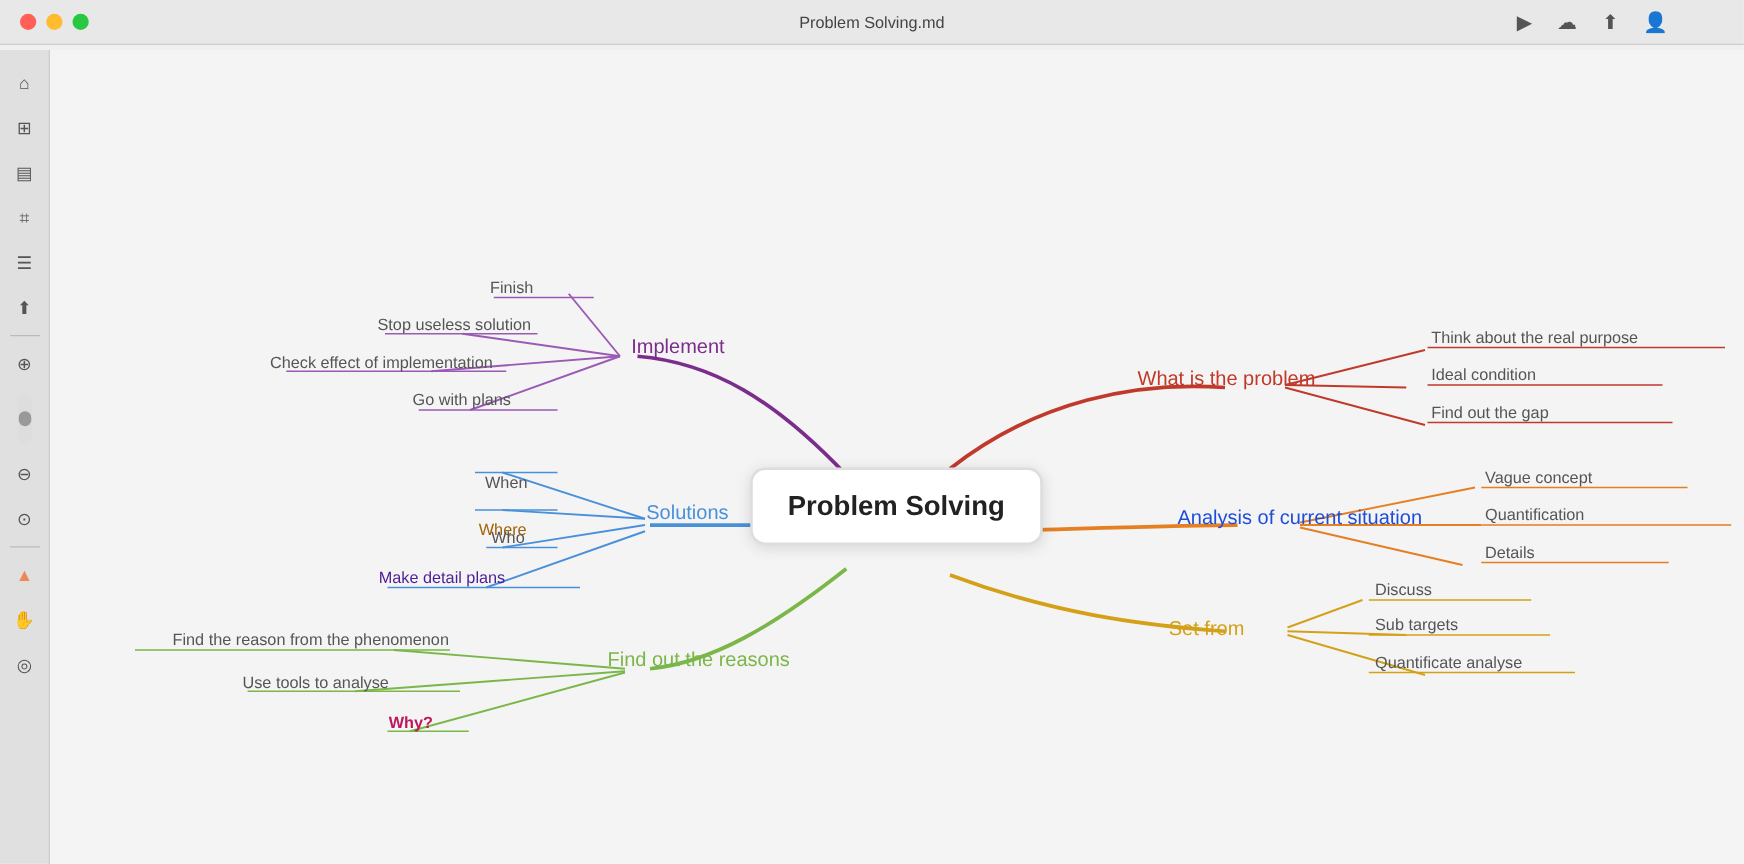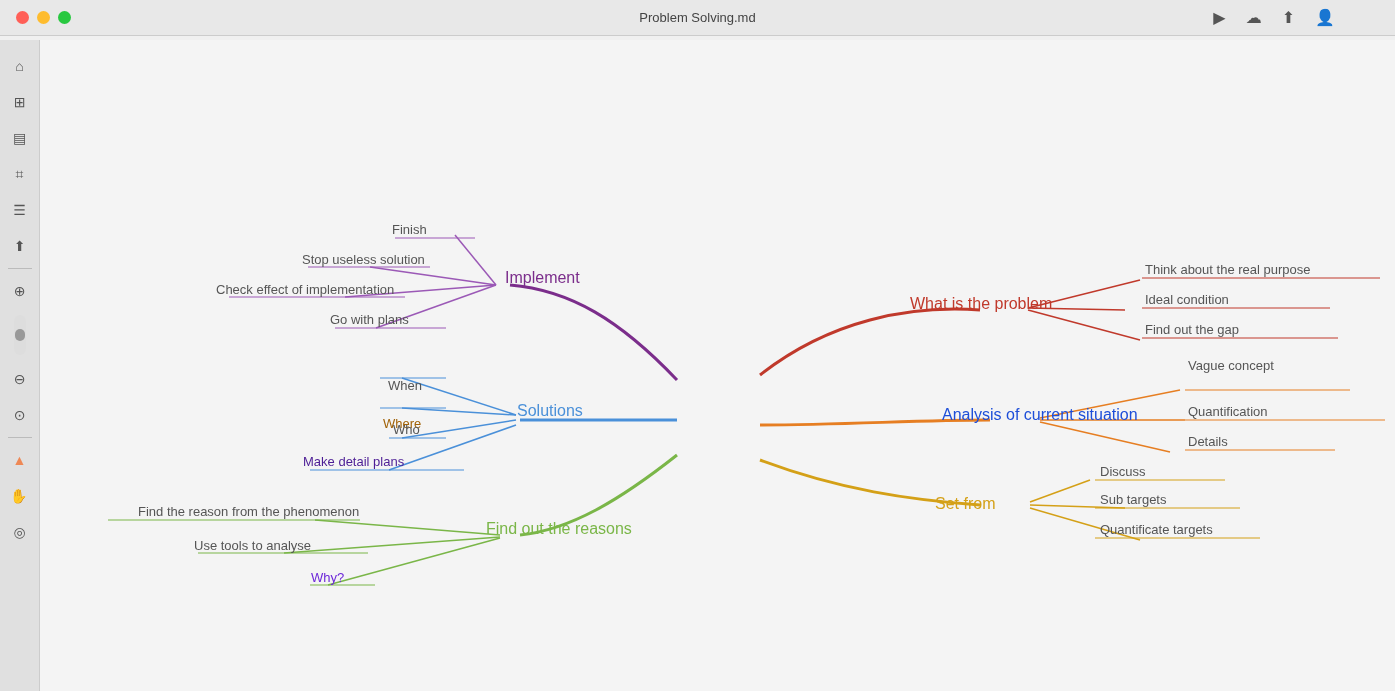--- a/index.html
+++ b/index.html
@@ -174,52 +174,53 @@
     <line x1="1145" y1="350" x2="1310" y2="350" stroke="#E67E22" stroke-width="1.2"></line>
     <line x1="1145" y1="380" x2="1345" y2="380" stroke="#E67E22" stroke-width="1.2"></line>
     <line x1="1145" y1="410" x2="1295" y2="410" stroke="#E67E22" stroke-width="1.2"></line>
 
     <line x1="1055" y1="440" x2="1185" y2="440" stroke="#D4A017" stroke-width="1.2"></line>
     <line x1="1055" y1="468" x2="1200" y2="468" stroke="#D4A017" stroke-width="1.2"></line>
     <line x1="1055" y1="498" x2="1220" y2="498" stroke="#D4A017" stroke-width="1.2"></line>
 
   </svg>
 
+  <div class="center-node" style="left:677px; top:365px; transform:translate(-50%,-50%);">Problem Solving</div>
 
   <div class="node-label branch-label" style="left:465px; top:229px; color:#7B2D8B;">Implement</div>
 
   <div class="node-label" style="left:352px; top:182px; color:#555;">Finish</div>
   <div class="node-label" style="left:262px; top:212px; color:#555;">Stop useless solution</div>
   <div class="node-label" style="left:176px; top:242px; color:#555;">Check effect of implementation</div>
   <div class="node-label" style="left:290px; top:272px; color:#555;">Go with plans</div>
 
   <div class="node-label branch-label" style="left:477px; top:362px; color:#4A90D9;">Solutions</div>
 
   <div class="node-label" style="left:348px; top:322px; color:#555;margin-top:16px;">When</div>
   <div class="node-label" style="left:343px; top:352px; color:#a16207;margin-top:24px;">Where</div>
   <div class="node-label" style="left:353px; top:382px; color:#555;">Who</div>
   <div class="node-label" style="left:263px; top:414px; color:#4c1d95;">Make detail plans</div>
 
   <div class="node-label branch-label" style="left:446px; top:480px; color:#7AB648;">Find out the reasons</div>
 
   <div class="node-label" style="left:62px; top:464px; color:#555;margin-left:36px;">Find the reason from the phenomenon</div>
   <div class="node-label" style="left:154px; top:498px; color:#555;">Use tools to analyse</div>
-  <div class="node-label" style="left:271px; top:530px; color:#6d28d9;">Why?</div>
+  <div class="node-label" style="left:271px; top:530px; color:#be185d;font-weight:bold;">Why?</div>
 
   <div class="node-label branch-label" style="left:870px; top:255px; color:#C0392B;">What is the problem</div>
 
   <div class="node-label" style="left:1105px; top:222px; color:#555;">Think about the real purpose</div>
   <div class="node-label" style="left:1105px; top:252px; color:#555;">Ideal condition</div>
   <div class="node-label" style="left:1105px; top:282px; color:#555;">Find out the gap</div>
 
   <div class="node-label branch-label" style="left:902px; top:366px; color:#1d4ed8;">Analysis of current situation</div>
 
-  <div class="node-label" style="left:1148px; top:318px; color:#555;">Vague concept</div>
+  <div class="node-label" style="left:1148px; top:334px; color:#555;">Vague concept</div>
   <div class="node-label" style="left:1148px; top:364px; color:#555;">Quantification</div>
   <div class="node-label" style="left:1148px; top:394px; color:#555;">Details</div>
 
   <div class="node-label branch-label" style="left:895px; top:455px; color:#D4A017;">Set from</div>
 
   <div class="node-label" style="left:1060px; top:424px; color:#555;">Discuss</div>
   <div class="node-label" style="left:1060px; top:452px; color:#555;">Sub targets</div>
-  <div class="node-label" style="left:1060px; top:482px; color:#555;">Quantificate targets</div>
+  <div class="node-label" style="left:1060px; top:482px; color:#555;">Quantificate analyse</div>
 
 </div>
 
 </body></html>

